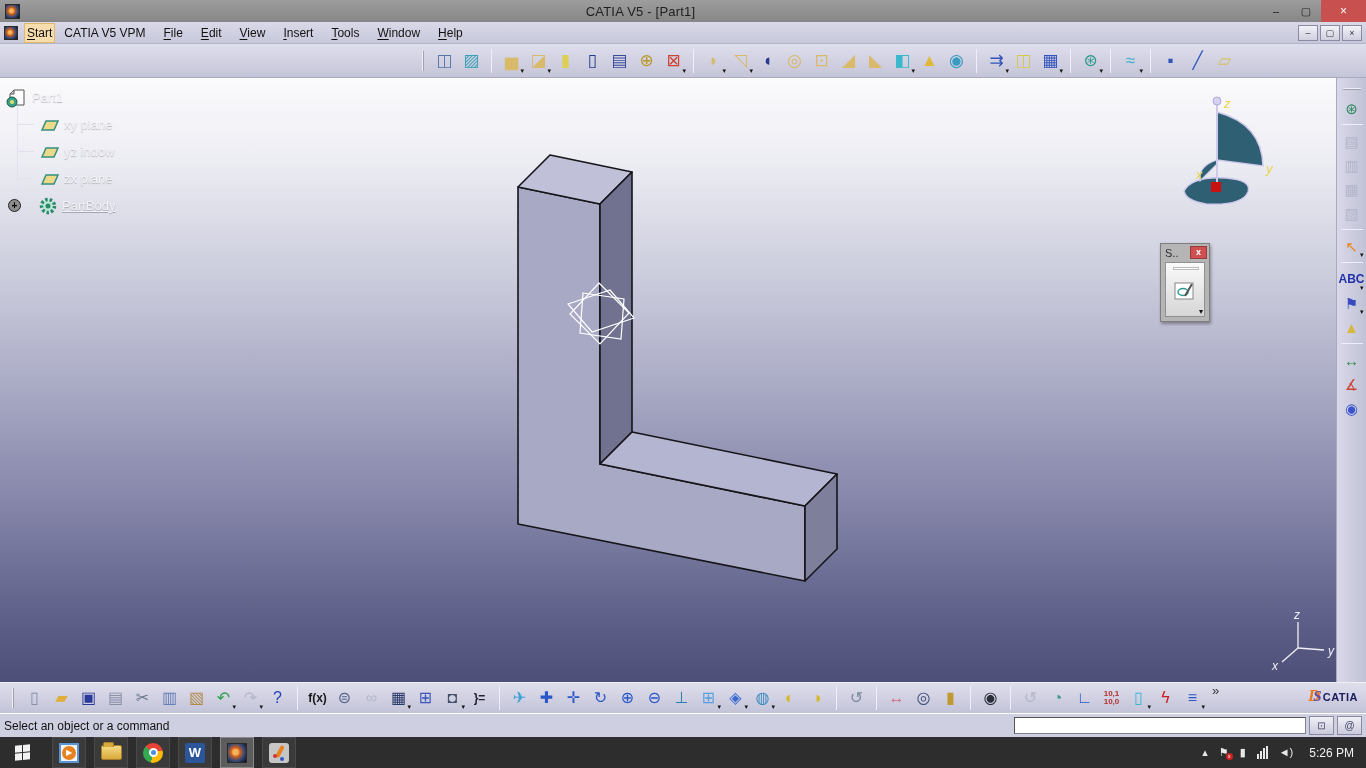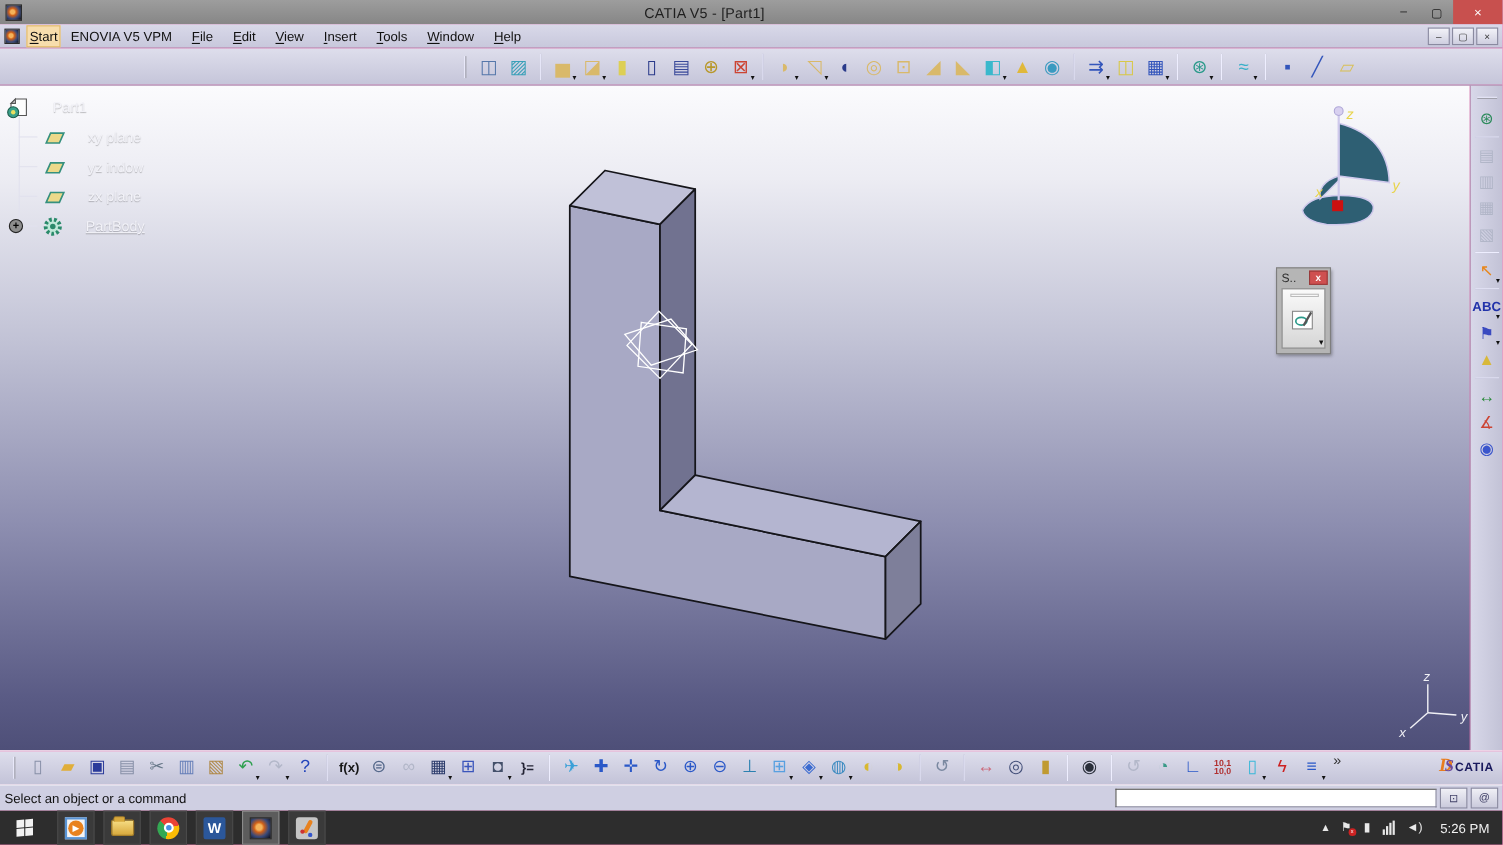--- a/index.html
+++ b/index.html
@@ -44,21 +44,21 @@
   #scene{position:absolute;left:0;top:0;width:1336px;height:604px}
   #rightrail{width:30px;background:linear-gradient(90deg,#d8d8e9,#c2c2d6);border-left:1px solid #aaaabf;display:flex;flex-direction:column;align-items:center;padding-top:6px;flex:0 0 auto}
   #rightrail .ticon{width:26px;height:24px;font-size:15px}
 
   
   #tree{position:absolute;left:6px;top:6px;color:#f2f2f8;font-size:13px;z-index:3}
   .tline{position:absolute;left:11px;top:22px;width:1px;height:100px;background:#e2e2ee}
   .trow{display:flex;align-items:center;height:27px;position:relative}
   .trow .stub{position:absolute;left:11px;width:17px;height:1px;background:#e2e2ee}
   .trow.child{padding-left:32px}
-  .trow .lbl{margin-left:20px;text-shadow:0 1px 1px rgba(0,0,0,.25)}
+  .trow .lbl{margin-left:4px;text-shadow:0 1px 1px rgba(0,0,0,.25)}
   .trow.partbody .lbl{text-decoration:underline}
   .expander{position:absolute;left:2px;width:13px;height:13px;border-radius:50%;background:#8d8d8d;border:1px solid #222;color:#000;font-size:10px;font-weight:bold;display:flex;align-items:center;justify-content:center;line-height:1}
 
   
   #stoolbar{position:absolute;left:1160px;top:165px;width:50px;height:79px;background:#b5b5b5;border:1px solid #7e7e7e;box-shadow:1px 2px 3px rgba(0,0,0,.35);z-index:4;font-size:11px}
   #stoolbar .shead{display:flex;align-items:center;height:17px;padding:1px 2px}
   #stoolbar .stitle{color:#2f2f2f;margin-left:2px}
   #stoolbar .sclose{margin-left:auto;width:17px;height:13px;background:#cf5050;border:1px solid #973a3a;color:#fff;font-size:9px;font-weight:bold;display:flex;align-items:center;justify-content:center;line-height:1}
   #stoolbar .sbody{margin:1px 4px;height:55px;background:linear-gradient(#fafafa,#d6d6d6);border:1px solid #909090;position:relative;display:flex;align-items:center;justify-content:center}
   #stoolbar .grip{position:absolute;top:4px;left:7px;width:26px;height:3px;background:#fff;border:1px solid #bbb}
@@ -119,21 +119,21 @@
       <div class="wbtn">–</div>
       <div class="wbtn">▢</div>
       <div class="wbtn close">×</div>
     </div>
   </div>
 
   <div id="menubar">
     <div class="nebula small"></div>
     <div id="menu-items">
         <div class="mitem active"><u>S</u>tart</div>
-        <div class="mitem">ENOVIA V5 VPM</div>
+        <div class="mitem">CATIA V5 VPM</div>
         <div class="mitem"><u>F</u>ile</div>
         <div class="mitem"><u>E</u>dit</div>
         <div class="mitem"><u>V</u>iew</div>
         <div class="mitem"><u>I</u>nsert</div>
         <div class="mitem"><u>T</u>ools</div>
         <div class="mitem"><u>W</u>indow</div>
         <div class="mitem"><u>H</u>elp</div>
       </div>
     <div class="mdictrls">
       <div class="mbtn">–</div>

